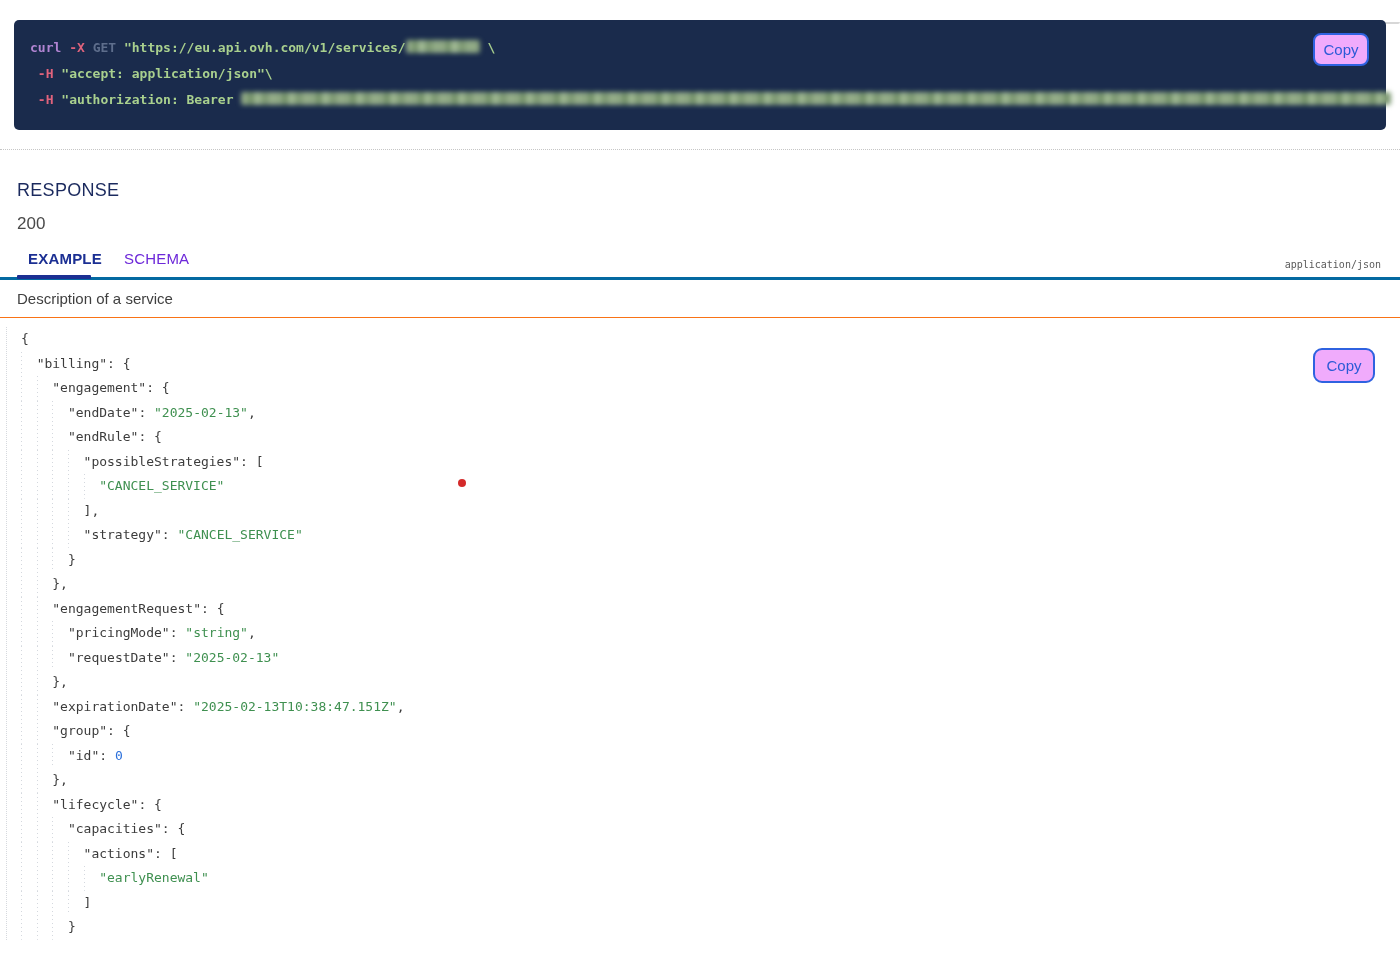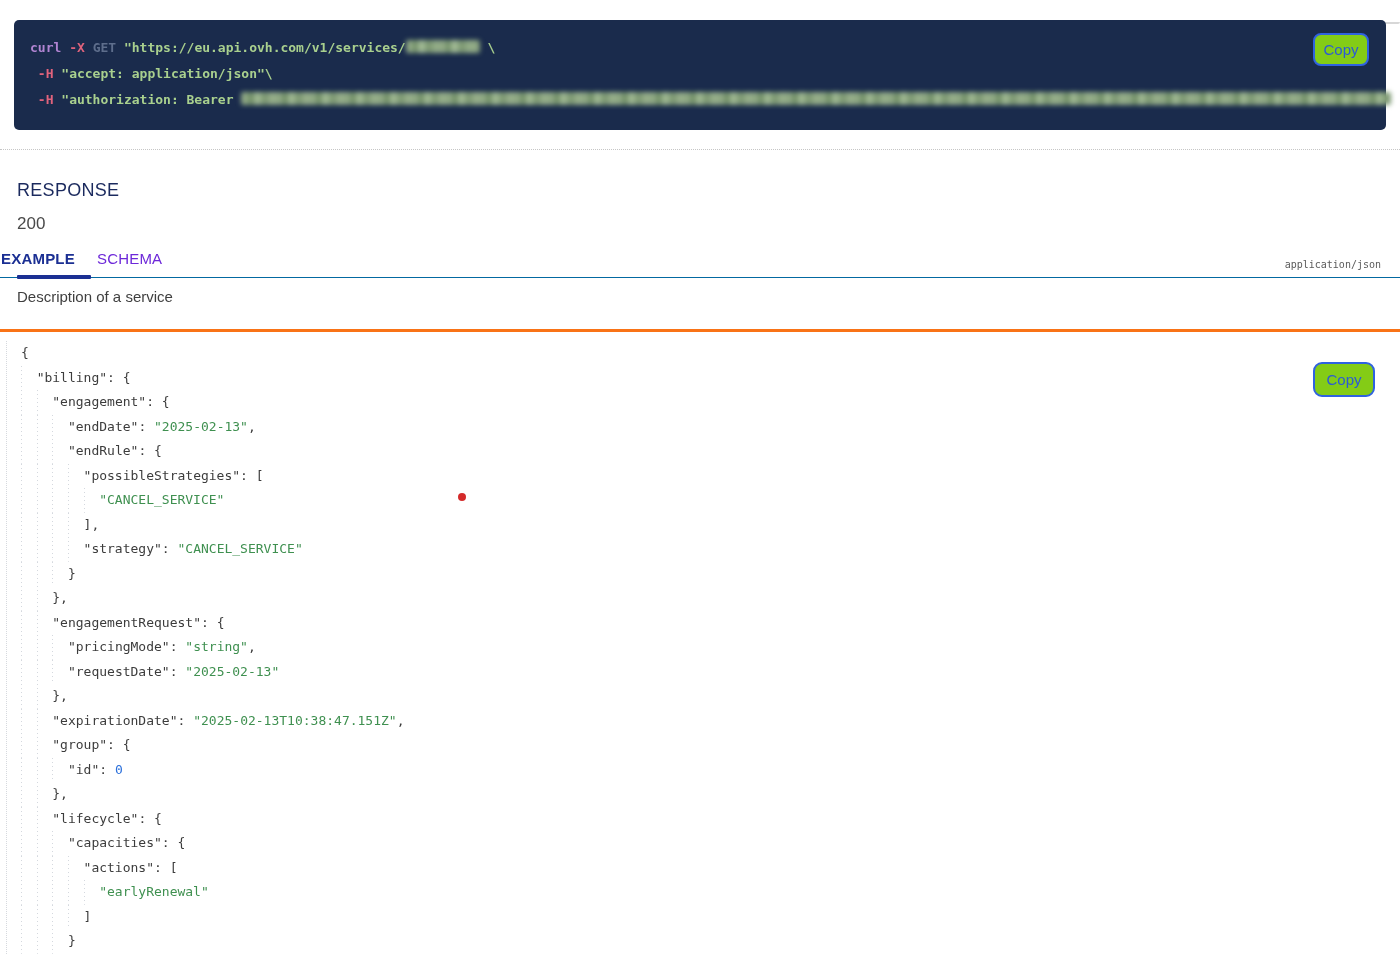--- a/index.html
+++ b/index.html
@@ -25,48 +25,48 @@
   .tok-method { color:#5e6e8c; }
   .tok-str    { color:#a9d08e; }
   .tok-plain  { color:#e8edf5; }
   .redacted { display:inline-block; height:13px; border-radius:2px;
               filter:blur(2.4px); vertical-align:-1px;
               background:repeating-linear-gradient(90deg,#8fa884 0 7px,#73906a 7px 12px,#a0b994 12px 19px,#7f9a75 19px 27px,#93ac87 27px 33px); }
   .redacted.short { width:74px; }
   .redacted.long  { width:1150px;
               background:repeating-linear-gradient(90deg,#8fa884 0 7px,#73906a 7px 13px,#9db690 13px 20px,#7f9a75 20px 28px,#96ae8a 28px 34px); }
 
-  .copy-btn { position:absolute; background:#84cc16; border:2px solid #2f62e0;
+  .copy-btn { position:absolute; background:#f0abfc; border:2px solid #2f62e0;
               color:#2b5ad6; font-family:"Liberation Sans",sans-serif;
               font-size:15px; border-radius:8px; cursor:pointer; }
   .copy-btn.on-dark { top:13px; right:17px; width:56px; height:33px; }
   .copy-btn.on-light{ top:21px; right:25px; width:62px; height:35px; border-radius:9px; }
 
   
   .dotted-sep { margin-top:19px; border-top:1px dotted #c6c6c6; height:0; }
 
   
   .response-heading { margin:30px 17px 0; font-size:18px; font-weight:normal;
                       color:#1b2a5e; letter-spacing:.3px; }
   .status-code  { margin:13px 17px 16px; font-size:17px; color:#4a4a4a; }
   .status-text  { margin:26px 17px 0; font-size:15.5px; color:#6a6a6a; }
 
   
-  .tabs-row { position:relative; padding:0 19px 0 1px;
-              display:flex; align-items:flex-end; border-bottom:1px solid #0369a1; }
+  .tabs-row { position:relative; padding:0 19px 0 28px;
+              display:flex; align-items:flex-end; border-bottom:3px solid #0369a1; }
   .tab { font-size:15px; padding-bottom:10px; cursor:pointer; letter-spacing:.2px; }
   .tab.active   { color:#1b2f93; font-weight:600; }
   .tab.inactive { color:#6d28d9; margin-left:22px; }
   .tab-underline { position:absolute; left:17px; bottom:-2px; width:74px; height:4px;
                    background:#1b2f93; border-radius:1px; }
   .tabs-spacer { flex:1; }
   .content-type { font-family:"DejaVu Sans Mono","Liberation Mono",monospace;
                   font-size:10px; color:#5a5a5a; padding-bottom:7px; }
 
-  .description-row { padding:10px 17px 24px; border-bottom:3px solid #f97316;
+  .description-row { padding:10px 17px 10px; border-bottom:1px solid #f97316;
                      font-size:15px; color:#3f3f3f; }
 
   
   .json-section { position:relative; }
   .code-json { margin:9px 0 0 6px; padding-left:14px; border-left:1px dotted #d6d9de;
                font-family:"DejaVu Sans Mono","Liberation Mono",monospace;
                font-size:13px; line-height:24.5px; color:#3c3c3c; white-space:pre; }
   .ig { display:inline-block; width:2ch; height:24.5px; vertical-align:top;
         background:repeating-linear-gradient(#d4d8de 0 1px,transparent 1px 4px) no-repeat left/1px 100%; }
   .tok-key    { color:#3c3c3c; }

